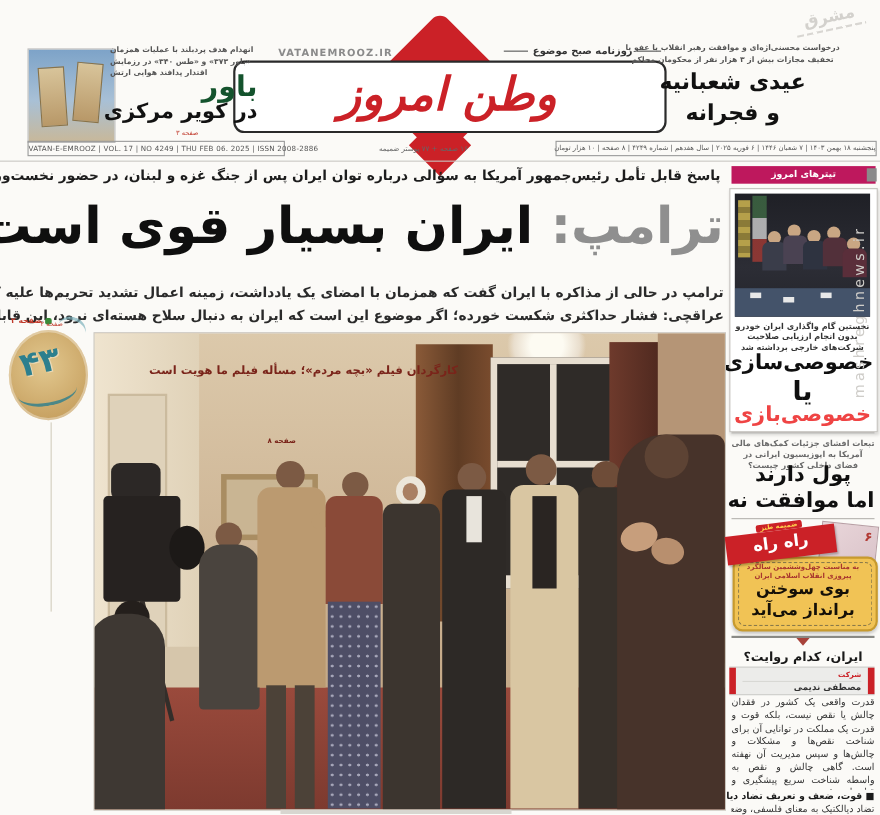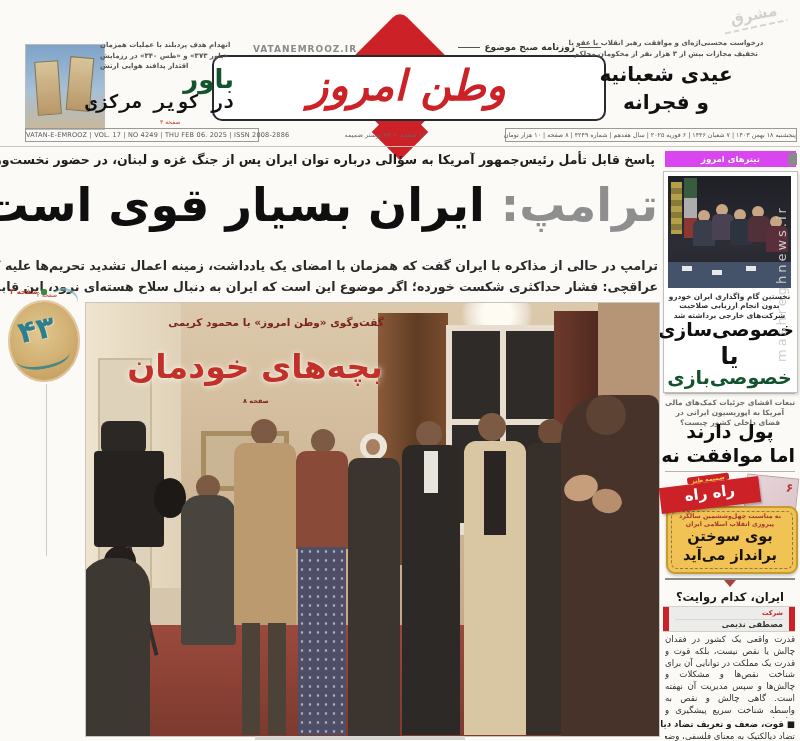--- a/index.html
+++ b/index.html
@@ -30,59 +30,59 @@
   .mh-tagline .rule{display:inline-block;vertical-align:middle;width:22px;height:1px;background:#555;margin:0 4px;}
   .mh-site{left:240px;top:44px;width:130px;font-size:9px;letter-spacing:1px;color:#8a8a8a;font-weight:bold;}
   .mh-r-kicker{left:568px;top:38px;width:196px;font-size:7px;font-weight:bold;color:#555;line-height:1.5;}
   .mh-r-title1{left:568px;top:62px;width:196px;font-size:20px;font-weight:bold;color:#111;}
   .mh-r-title2{left:568px;top:90px;width:196px;font-size:20px;font-weight:bold;color:#111;}
   .mh-img{left:25px;top:44px;width:78px;height:84px;border:1px solid #bbb;overflow:hidden;
     background:linear-gradient(#7da3c8 0%,#a8c0d6 55%,#c8b89a 100%);}
   .missile{position:absolute;width:22px;height:52px;background:linear-gradient(#d8c49a,#b89868);border:1px solid #8a7348;}
   .mh-l-kicker{left:100px;top:40px;width:140px;font-size:7px;font-weight:bold;color:#555;line-height:1.5;text-align:left;}
   .mh-l-title1{left:100px;top:64px;width:134px;font-size:26px;font-weight:bold;color:#14532d;text-align:left;direction:rtl;text-align:right;}
-  .mh-l-title2{left:100px;top:90px;width:134px;font-size:19px;font-weight:bold;color:#111;direction:rtl;text-align:right;font-family:Liberation Mono, monospace;}
+  .mh-l-title2{left:100px;top:90px;width:134px;font-size:19px;font-weight:bold;color:#111;direction:rtl;text-align:right;}
   .mh-l-page{left:160px;top:118px;width:74px;font-size:6px;color:#c0392b;text-align:left;}
   .info-en{left:25px;top:128px;width:232px;height:12px;border:1px solid #999;font-size:6.5px;color:#555;
     line-height:12px;text-align:center;letter-spacing:.2px;}
   .info-center{left:300px;top:131px;width:170px;font-size:6.5px;color:#666;text-align:center;}
   .info-fa{left:505px;top:128px;width:290px;height:12px;border:1px solid #999;font-size:6.3px;color:#555;
     line-height:12px;text-align:center;}
 
   
   .lead-kicker{left:5px;top:152px;width:650px;font-size:12.5px;font-weight:bold;color:#1d1d1d;text-align:right;}
   .lead-headline{left:0;top:170px;width:658px;text-align:center;font-size:46px;font-weight:bold;
     line-height:1.55;letter-spacing:-1px;}
   .lead-headline .pfx{color:#8f8f8f;}
   .lead-headline .mainpart{color:#0f0f0f;}
   .lead-deck1{left:0;top:258px;width:658px;font-size:12.5px;font-weight:bold;color:#2a2a2a;text-align:center;}
   .lead-deck2{left:0;top:279px;width:658px;font-size:12.5px;font-weight:bold;color:#2a2a2a;text-align:center;}
   .lead-page{left:10px;top:288px;font-size:7px;color:#c0392b;font-weight:bold;}
   .lead-page:before{content:"";display:inline-block;width:6px;height:6px;background:#3a8a3a;border-radius:2px;
     margin-left:3px;vertical-align:middle;}
 
   
-  .sb-bar{left:665px;top:151px;width:131px;height:16px;background:#d946ef;color:#fff;font-size:8.5px;
+  .sb-bar{left:665px;top:151px;width:131px;height:16px;background:#be185d;color:#fff;font-size:8.5px;
     font-weight:bold;line-height:16px;text-align:center;}
   .sb-bar-sq{left:788px;top:153px;width:9px;height:12px;background:#8a8a8a;}
   .sb-card{left:663px;top:171px;width:133px;height:220px;background:#fff;border:1px solid #c2c0bb;
     box-shadow:1px 2px 3px rgba(0,0,0,.15);}
   .sb-photo{left:668px;top:176px;width:123px;height:112px;background:linear-gradient(#1f2026,#2c2d35 60%,#23242b);overflow:hidden;}
   .sb-flag1{position:absolute;left:3px;top:6px;width:11px;height:52px;
     background:repeating-linear-gradient(180deg,#b5a04a 0 6px,#8a7a38 6px 12px);}
   .sb-flag2{position:absolute;left:16px;top:2px;width:13px;height:60px;
     background:linear-gradient(180deg,#3f6a44 0 33%,#cfcfcf 33% 66%,#a33a34 66%);opacity:.8;}
   .sb-head{position:absolute;width:12px;height:12px;border-radius:50%;background:#c9a683;}
   .sb-body{position:absolute;width:22px;height:26px;border-radius:6px 6px 0 0;background:#3a3d4a;}
   .sb-table{position:absolute;left:0;top:86px;width:123px;height:26px;background:#44536a;}
   .sb-paper{position:absolute;width:10px;height:5px;background:#e8e8e8;}
   .sb-caption{left:668px;top:292px;width:123px;font-size:7.4px;font-weight:bold;color:#333;line-height:1.25;text-align:center;}
   .sb-t1a{left:665px;top:318px;width:129px;font-size:19px;font-weight:bold;color:#0f0f0f;text-align:center;}
   .sb-t1b{left:665px;top:342px;width:129px;font-size:24px;font-weight:bold;color:#0f0f0f;text-align:center;}
-  .sb-t1c{left:665px;top:366px;width:129px;font-size:19px;font-weight:bold;color:#14532d;text-align:center;}
+  .sb-t1c{left:665px;top:366px;width:129px;font-size:19px;font-weight:bold;color:#ef4444;text-align:center;}
   .sb-div1{left:665px;top:393px;width:130px;height:1px;background:#b5b3ae;}
   .sb-k2{left:665px;top:398px;width:130px;font-size:7.4px;font-weight:bold;color:#6a6a6a;line-height:1.35;text-align:center;}
   .sb-t2a{left:665px;top:420px;width:130px;font-size:19px;font-weight:bold;color:#0f0f0f;text-align:center;}
   .sb-t2b{left:665px;top:444px;width:130px;font-size:19px;font-weight:bold;color:#0f0f0f;text-align:center;}
   .sb-div2{left:665px;top:471px;width:130px;height:1px;background:#b5b3ae;}
 
   .satire-note{left:745px;top:476px;width:50px;height:44px;background:linear-gradient(135deg,#e9d6da,#d9c2c8);
     border:1px solid #b9a0a6;transform:rotate(6deg);}
   .satire-note .six{position:absolute;right:4px;top:2px;color:#b23a34;font-size:12px;font-weight:bold;}
   .satire-banner{left:660px;top:482px;width:100px;height:26px;background:#cb2127;transform:rotate(-7deg);
@@ -354,20 +354,19 @@
     <div class="f fig-cream-inner"></div>
 
     <div class="f fig-dkr-head" style="border-radius:50%;"></div>
     <div class="f fig-dkr-body"></div>
 
     <div class="f fig-fore"></div>
     <div class="f fig-fore-head" style="border-radius:50%;"></div>
     <div class="f hand1"></div>
     <div class="f hand2"></div>
 
-    <div class="f f-kicker1 rtl nw">گفت‌وگوی «وطن امروز» با محمود کریمی</div>
-    <div class="f f-title rtl nw">بچه‌های خودمان</div>
+    <div class="f f-kicker2 rtl nw">کارگردان فیلم «بچه مردم»؛ مسأله فیلم ما هویت است</div>
     <div class="f f-page rtl">صفحه ۸</div>
   </section>
 
   <div class="abs caption-smudge"></div>
 
 </div>
 
 </body></html>

